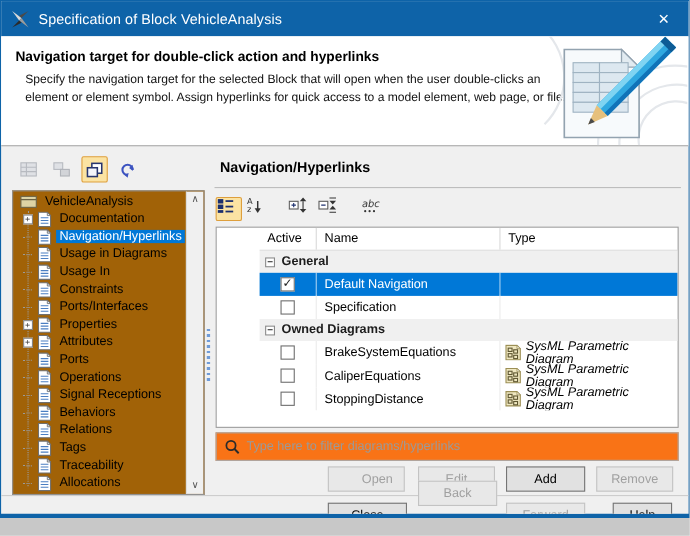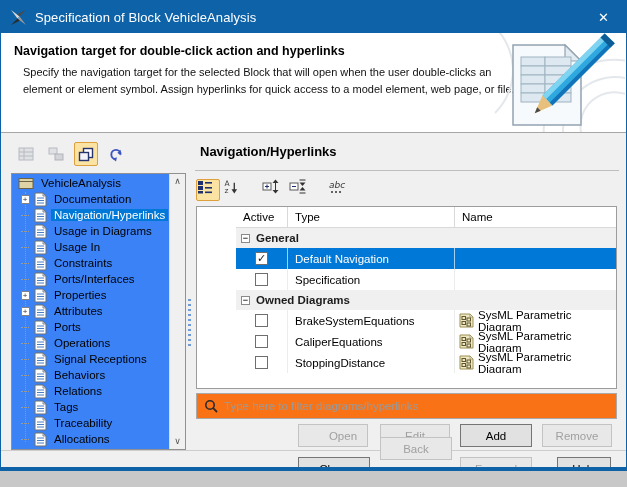--- a/index.html
+++ b/index.html
@@ -22,21 +22,21 @@
   .header h1{ position:absolute; left:13px; top:11px; font-size:12.5px; font-weight:bold; }
   .header .desc1{ position:absolute; left:22px; top:33px; font-size:11px; color:#111;}
   .header .desc2{ position:absolute; left:22px; top:50px; font-size:11px; color:#111;}
   .header .art{ position:absolute; right:1px; top:0; width:140px; height:99px; overflow:hidden; }
   
   .ltool{ position:absolute; left:13px; top:139px; height:28px; display:flex; align-items:center; }
   .ltool .tbtn{ width:24px; height:24px; display:flex; align-items:center; justify-content:center; margin-right:6px;}
   .tbtn.sel{ background:#fbe3a3; border:1px solid #de9f3d; border-radius:2px; }
   
   .tree{ position:absolute; left:10px; top:172px; width:175px; height:277px;
-    background:#3b82f6; border:1px solid #919191; overflow:hidden; }
+    background:#a16207; border:1px solid #919191; overflow:hidden; }
   .tree-scroll{ position:absolute; right:0; top:0; width:16px; height:100%;
     background:#f0f0f0; border-left:1px solid #dcdcdc; }
   .tree-scroll .arr{ position:absolute; left:0; width:100%; height:15px; text-align:center;
     font-size:9px; color:#555; line-height:15px;}
   .tree-scroll .arr.up{ top:0; } .tree-scroll .arr.dn{ bottom:0; }
   .tree-vline{ position:absolute; left:13px; top:18px; height:250px; width:0;
     border-left:1px dotted #9a9a9a; }
   .tree-items{ position:absolute; left:0; top:1px; right:17px; }
   .trow{ height:16px; display:flex; align-items:center; white-space:nowrap; }
   .trow .gut{ width:14px; min-width:14px; display:flex; align-items:center; justify-content:center; margin-left:6px;}
@@ -60,21 +60,21 @@
   .table{ position:absolute; left:195px; top:205px; width:421px; height:183px;
     background:#fff; border:1px solid #9c9c9c; overflow:hidden;padding-left:39px; }
   .hrow{ display:grid; grid-template-columns:52px 167px 1fr; height:21px; border-bottom:1px solid #d9d9d9; }
   .hcell{ display:flex; align-items:center; padding-left:7px; border-right:1px solid #d9d9d9; font-size:11.5px;}
   .hcell:last-child{ border-right:none; }
   .grow{ height:20px; background:#f0f0f0; display:flex; align-items:center; font-weight:bold; color:#1c1c1c;}
   .gbox{ width:9px; height:9px; border:1px solid #8a8a8a; background:#fff; font-size:9px; line-height:7px;
     text-align:center; margin:0 6px 0 5px; color:#333;}
   .drow{ display:grid; grid-template-columns:52px 167px 1fr; height:21px; }
   .drow .cell{ display:flex; align-items:center; border-right:1px solid #ececec; overflow:hidden;}
-  .drow .cell:last-child{ border-right:none; }
+  .drow .cell:last-child{ border-right:none;font-style:italic; }
   .drow.sel{ background:#0078d7; color:#fff; }
   .drow.sel .cell{ border-right-color:rgba(255,255,255,.65); }
   .cb{ width:13px; height:13px; border:1px solid #6e6e6e; background:#fff; margin:0 auto;
     font-size:11px; line-height:11px; text-align:center; color:#1a1a1a; }
   .ncell{ padding-left:7px; }
   .tcell{ padding-left:4px; gap:4px; font-size:11.5px;}
   
   .filter{ position:absolute; left:195px; top:392px; width:421px; height:26px;
     background:#f97316; border:1px solid #a9a9a9; display:flex; align-items:center; }
   .filter svg{ margin:0 6px 0 7px; }
@@ -487,22 +487,22 @@
         <circle cx="4" cy="13" r="1" fill="#333"></circle>
           <circle cx="8" cy="13" r="1" fill="#333"></circle>
           <circle cx="12" cy="13" r="1" fill="#333"></circle>
       </svg>
     </span>
   </div>
 
   <div class="table">
     <div class="hrow">
       <div class="hcell">Active</div>
+      <div class="hcell">Name</div>
       <div class="hcell">Type</div>
-      <div class="hcell">Name</div>
     </div>
     <div id="table-body">
         <div class="grow">
           <span class="gbox">−</span>
           <span>General</span>
         </div>
         <div class="drow sel">
           <div class="cell">
             <span class="cb">✓</span>
           </div>

